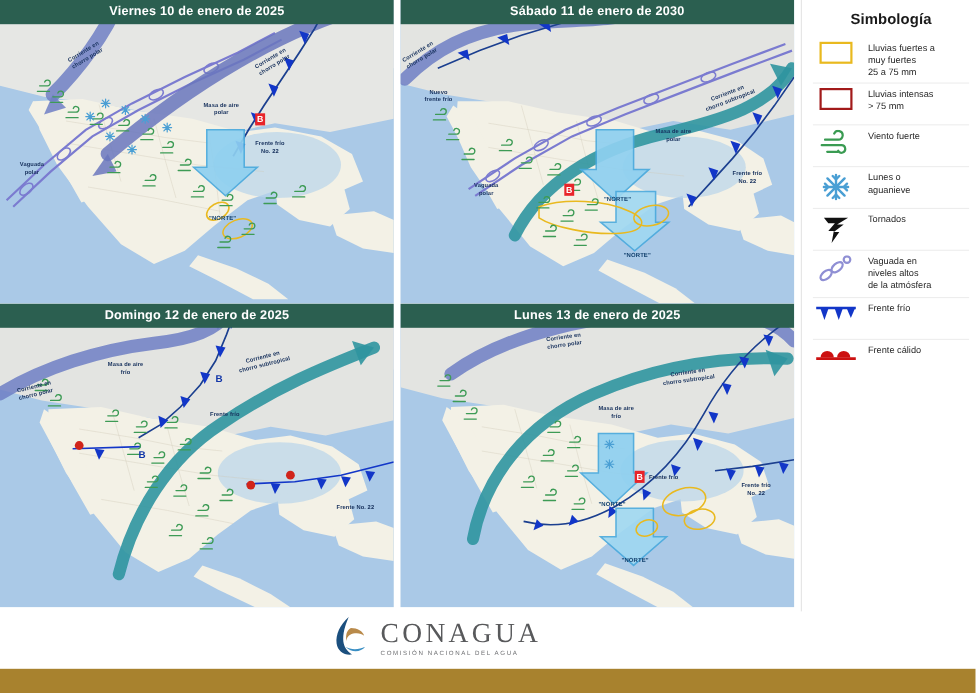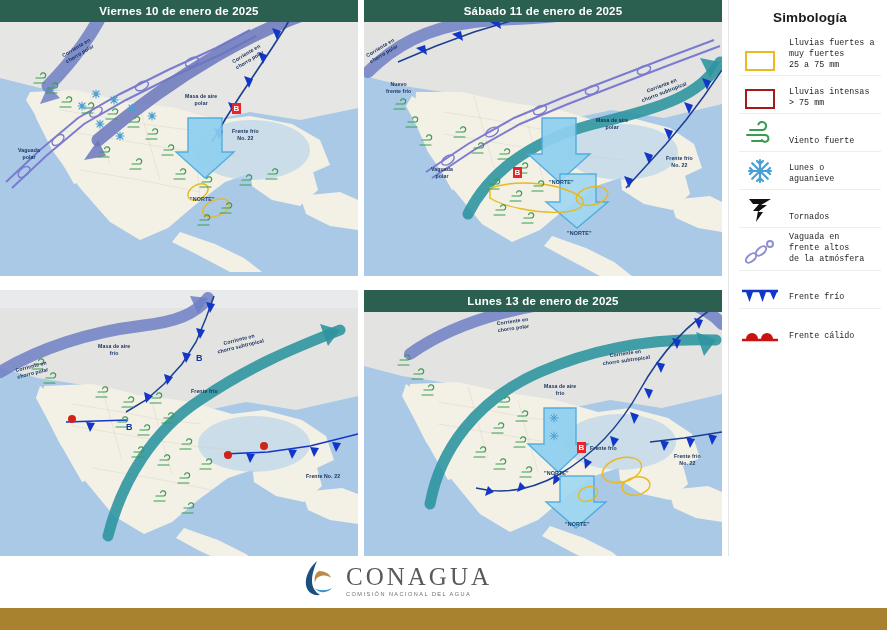--- a/index.html
+++ b/index.html
@@ -12,21 +12,21 @@
 
   #root { position: relative; width: 887px; height: 630px; background: #fff; }
 
   
   .maps-grid {
     position: absolute; left: 0; top: 0;
     width: 722px; height: 556px;
     display: grid;
     grid-template-columns: 358px 358px;
     grid-template-rows: 276px 276px;
-    gap: 14px 6px;
+    gap: 0 6px;
     background: #ffffff;
   }
 
   .panel { position: relative; overflow: hidden; background: #cfe0ee; }
 
   .panel-title {
     position: relative; z-index: 30;
     height: 22px; line-height: 22px;
     background: #2b5f50;
     color: #ffffff;
@@ -77,26 +77,25 @@
     width: 159px; height: 556px;
     background: #ffffff;
     border-left: 1px solid #e4e4e4;
     padding: 10px 6px 0 10px;
   }
   .legend-title {
     font-size: 13.5px; font-weight: bold; color: #1a1a1a;
     text-align: center; margin-bottom: 9px; letter-spacing: .1px;
   }
   .legend-item {
-    display: flex; align-items: flex-end;
+    display: flex; align-items: flex-start;
     gap: 8px;
     min-height: 38px;
     border-bottom: 1px solid #ededed;
     padding: 4px 0;
-    font-family: Liberation Mono, monospace;
   }
   .legend-item:last-child { border-bottom: none; }
   .legend-sym { width: 42px; flex: 0 0 42px; display: flex; align-items: center; justify-content: center; }
   .legend-text { font-size: 8.4px; color: #262626; line-height: 1.32; white-space: pre-line; }
 
   .box-sym { width: 30px; height: 20px; background: #fff; }
   .box-yellow { border: 2.5px solid #e9b91f; }
   .box-red { border: 2.5px solid #a21a1a; }
 
   
@@ -305,21 +304,21 @@
 polar</div>
         <div class="mlabel  " style="left: 18px; top: 147px;">Vaguada
 polar</div>
         <div class="mlabel  " style="left: 232px; top: 128px;">Frente frío
 No. 22</div>
         <div class="mlabel  norte" style="left: 190px; top: 196px;">"NORTE"</div>
         <div class="bmark" style="left: 232px; top: 103px;">B</div>
       </div>
 
     <div class="panel">
-      <div class="panel-title">Sábado 11 de enero de 2025</div>
+      <div class="panel-title">Sábado 11 de enero de 2030</div>
       <svg class="map-canvas" viewBox="0 0 358 276" preserveAspectRatio="none">
         <rect x="0" y="0" width="358" height="276" fill="#aac9e7"></rect>
         <rect x="0" y="0" width="358" height="58" fill="#e9eaec"></rect>
         <path d="M0,20 L358,20 L358,104 L300,118 L248,110 L200,120 L150,104 L92,94 L40,86 L0,76 Z" fill="#e3e4e1"></path>
         <path d="M52,92 L98,92 L142,102 L196,110 L236,122 L268,118 L306,128 L330,144 L338,168 L308,182 L268,174 L232,186 L202,208 L176,230 L148,242 L118,224 L90,190 L64,152 L50,120 Z" fill="#f3f1e6"></path>
         <path d="M48,96 L68,110 L82,138 L94,164 L100,186 L88,190 L72,162 L56,132 L42,106 Z" fill="#f3f1e6"></path>
         <path d="M256,172 L292,166 L320,172 L326,194 L308,210 L280,204 L258,190 Z" fill="#f3f1e6"></path>
         <path d="M188,236 L222,248 L250,262 L268,276 L236,276 L202,258 L180,246 Z" fill="#f3f1e6"></path>
         <path d="M306,200 L346,196 L358,202 L358,232 L334,228 L312,218 Z" fill="#f3f1e6"></path>
         <ellipse cx="258" cy="152" rx="56" ry="28" fill="#b8d4ea" opacity=".7"></ellipse>
@@ -440,20 +439,21 @@
         <div class="mlabel  " style="left: 67px; top: 166px;">Vaguada
 polar</div>
         <div class="mlabel  " style="left: 302px; top: 155px;">Frente frío
 No. 22</div>
         <div class="mlabel  norte" style="left: 185px; top: 179px;">"NORTE"</div>
         <div class="mlabel  norte" style="left: 203px; top: 230px;">"NORTE"</div>
         <div class="bmark" style="left: 149px; top: 167px;">B</div>
       </div>
 
     <div class="panel">
+      <div class="panel-title">Domingo 12 de enero de 2025</div>
       <svg class="map-canvas" viewBox="0 0 358 276" preserveAspectRatio="none">
         <rect x="0" y="0" width="358" height="276" fill="#aac9e7"></rect>
         <rect x="0" y="0" width="358" height="60" fill="#e9eaec"></rect>
         <path d="M0,18 L358,18 L358,106 L296,120 L246,112 L198,122 L148,106 L90,96 L38,88 L0,78 Z" fill="#e3e4e1"></path>
         <path d="M44,96 L92,94 L136,104 L190,112 L232,124 L264,120 L302,130 L326,146 L334,170 L304,184 L264,176 L228,188 L198,210 L172,232 L144,244 L114,226 L86,192 L60,154 L44,122 Z" fill="#f3f1e6"></path>
         <path d="M40,96 L60,110 L74,138 L86,164 L94,188 L82,192 L66,164 L50,134 L36,108 Z" fill="#f3f1e6"></path>
         <path d="M252,174 L288,168 L316,174 L322,196 L304,212 L276,206 L254,192 Z" fill="#f3f1e6"></path>
         <path d="M184,238 L218,250 L246,264 L264,276 L232,276 L198,260 L176,248 Z" fill="#f3f1e6"></path>
         <path d="M302,202 L342,198 L358,204 L358,234 L330,230 L308,220 Z" fill="#f3f1e6"></path>
         <ellipse cx="254" cy="154" rx="56" ry="28" fill="#b8d4ea" opacity=".7"></ellipse>
@@ -761,21 +761,21 @@
       <span class="legend-sym">
         <svg width="34" height="26" viewBox="0 0 34 26">
           <g stroke="#8f8fd4" stroke-width="2" fill="none">
             <ellipse cx="8" cy="18" rx="6" ry="3.4" transform="rotate(-40 8 18)"></ellipse>
             <ellipse cx="18" cy="11" rx="6" ry="3.4" transform="rotate(-40 18 11)"></ellipse>
             <circle cx="27" cy="4" r="3"></circle>
           </g>
         </svg>
       </span>
       <span class="legend-text">Vaguada en
-frente altos
+niveles altos
 de la atmósfera</span>
     </div>
 
     <div class="legend-item">
       <span class="legend-sym">
         <svg width="38" height="18" viewBox="0 0 38 18">
           <path d="M1,5 H37" stroke="#1236c8" stroke-width="2.4"></path>
           <path d="M5,6 L12,6 L8.5,16 Z" fill="#1236c8"></path>
           <path d="M18,6 L25,6 L21.5,16 Z" fill="#1236c8"></path>
           <path d="M29,6 L36,6 L32.5,14 Z" fill="#1236c8"></path>

